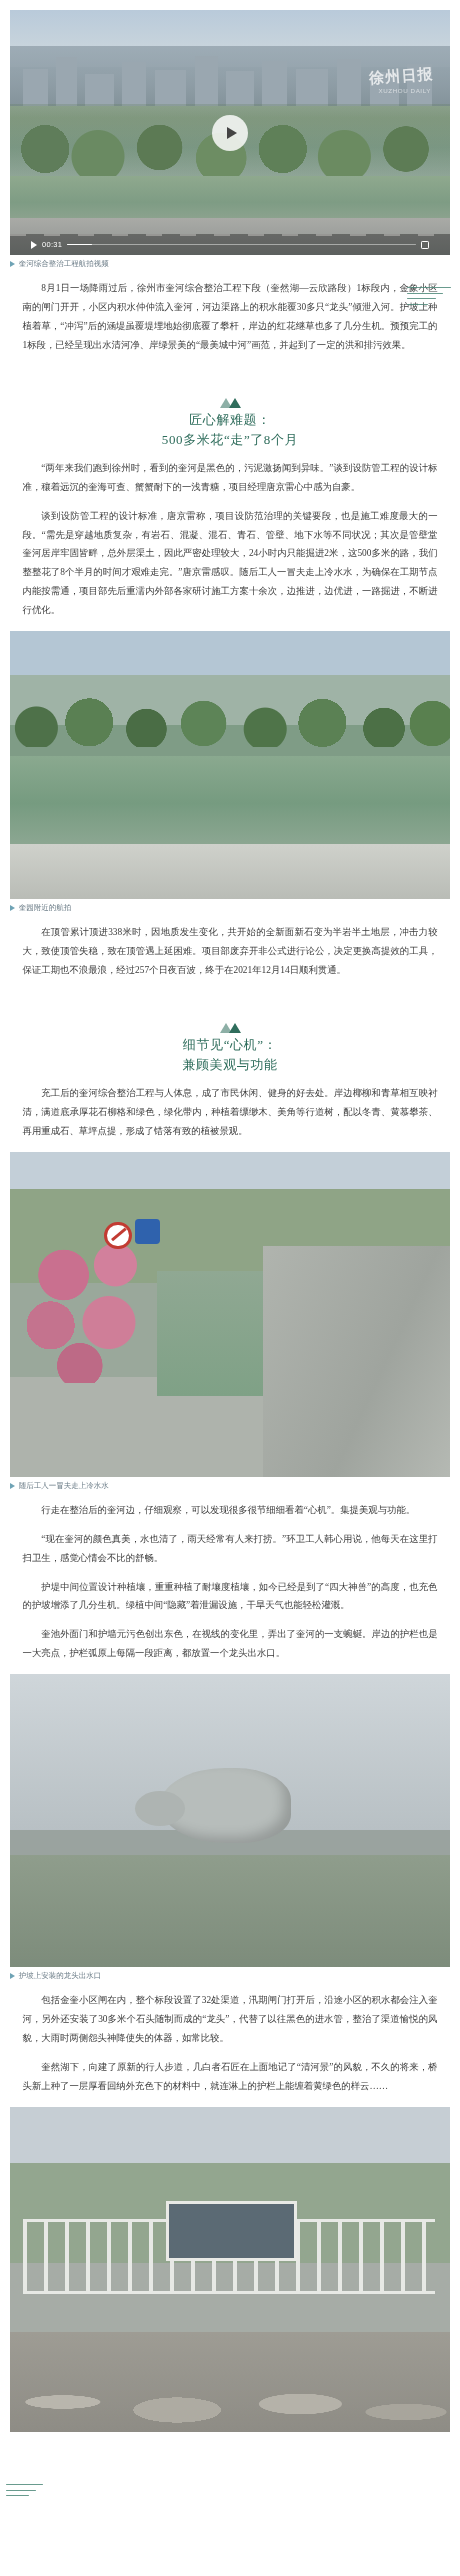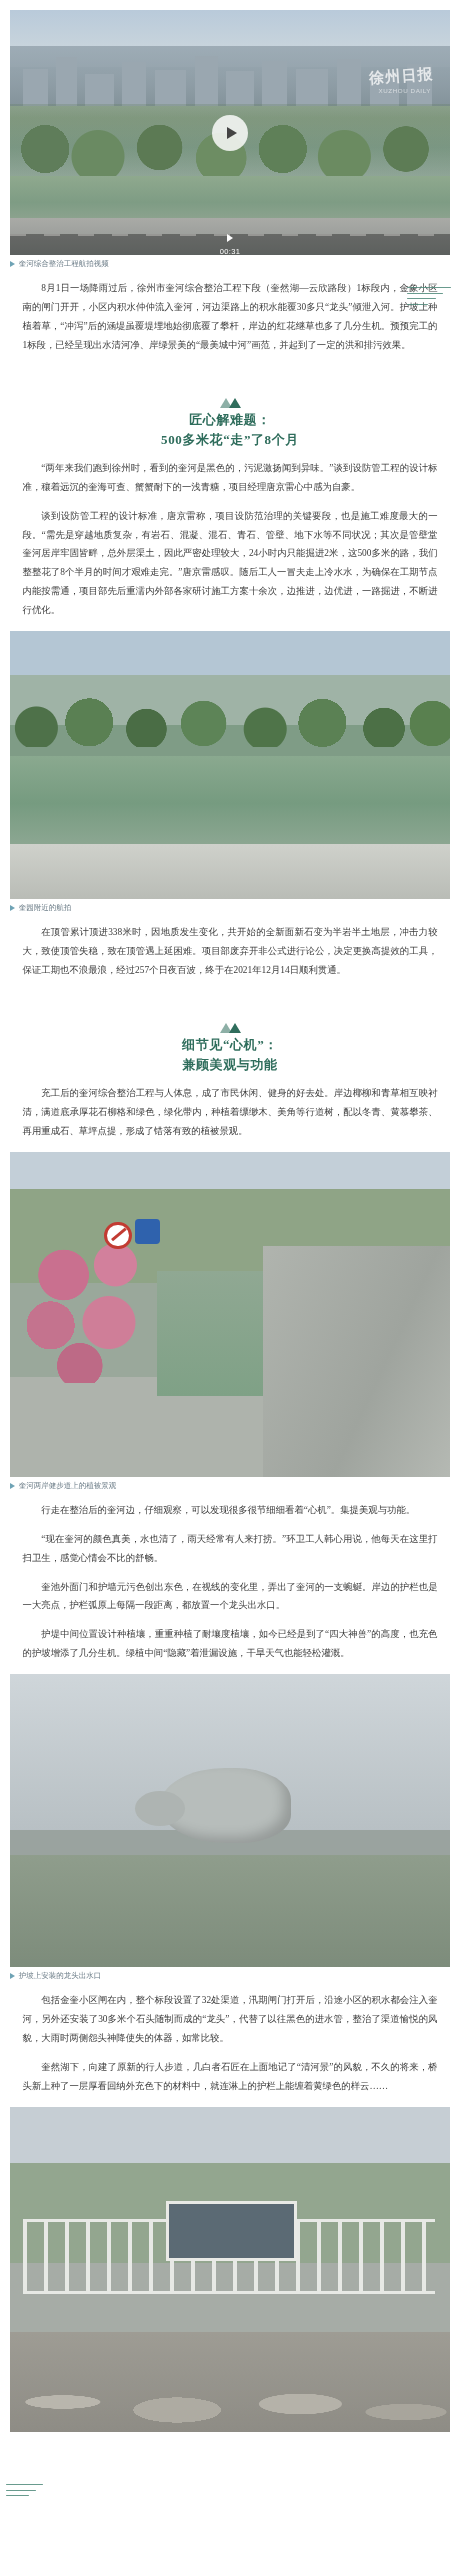--- a/index.html
+++ b/index.html
@@ -107,23 +107,22 @@
     border-top: 6.2px solid transparent;
     border-bottom: 6.2px solid transparent;
     margin-left: 3.1px;
   }
   .video-bar {
     position: absolute;
     left: 0; right: 0; bottom: 0;
     height: 21px;
     background: rgba(0,0,0,.35);
     display: flex; align-items: center;
-    padding: 0 4px;
+    padding: 0 21px;
     gap: 5px;
-    flex-direction: column;
   }
   .vb-play {
     width: 0; height: 0;
     border-left: 6.9px solid #fff;
     border-top: 4.4px solid transparent;
     border-bottom: 4.4px solid transparent;
     cursor: pointer;
   }
   .vb-time { color:#fff; font-size: 7.5px; letter-spacing:0.3px; }
   .vb-track {
@@ -189,21 +188,21 @@
     position:absolute; bottom:0; width:0; height:0;
     border-bottom: 10.6px solid #2f6d5c;
     border-left: 6.2px solid transparent;
     border-right: 6.2px solid transparent;
   }
   .sec-mark .m1 { left: 0; opacity:.55; }
   .sec-mark .m2 { right: 0; }
   .sec-title {
     text-align: center;
     font-size: 13px;
-    font-weight: 700;
+    font-weight: 400;
     color: #2f6d5c;
     letter-spacing: 0.6px;
     line-height: 1.5;
     font-family: "Liberation Serif", "DejaVu Serif", serif;
   }
 
   
   .photo {
     width: 440px; margin: 11.2px auto 0;
     position: relative; overflow: hidden;
@@ -405,27 +404,27 @@
 
   <div class="photo ph-flower">
     <div class="canal"></div>
     <div class="road"></div>
     <div class="pinks"></div>
     <div class="sign"></div>
     <div class="bluesign"></div>
   </div>
   <div class="caption">
     <span class="tri"></span>
-    <span>奎河两岸健步道上的植被景观</span>
+    <span>随后工人一冒夫走上冷水水</span>
   </div>
 
   <p class="para">行走在整治后的奎河边，仔细观察，可以发现很多很节细细看着“心机”。集提美观与功能。</p>
   <p class="para">“现在奎河的颜色真美，水也清了，雨天经常有人来打捞。”环卫工人韩心用说，他每天在这里打扫卫生，感觉心情会不比的舒畅。</p>
+  <p class="para">护堤中间位置设计种植壤，重重种植了耐壤度植壤，如今已经是到了“四大神兽”的高度，也充色的护坡增添了几分生机。绿植中间“隐藏”着泄漏设施，干旱天气也能轻松灌溉。</p>
   <p class="para">奎池外面门和护墙元污色创出东色，在视线的变化里，弄出了奎河的一支蜿蜒。岸边的护栏也是一大亮点，护栏弧原上每隔一段距离，都放置一个龙头出水口。</p>
-  <p class="para">护堤中间位置设计种植壤，重重种植了耐壤度植壤，如今已经是到了“四大神兽”的高度，也充色的护坡增添了几分生机。绿植中间“隐藏”着泄漏设施，干旱天气也能轻松灌溉。</p>
 
   <div class="photo ph-dragon">
     <div class="wall"></div>
     <div class="head"></div>
     <div class="grass"></div>
   </div>
   <div class="caption">
     <span class="tri"></span>
     <span>护坡上安装的龙头出水口</span>
   </div>

